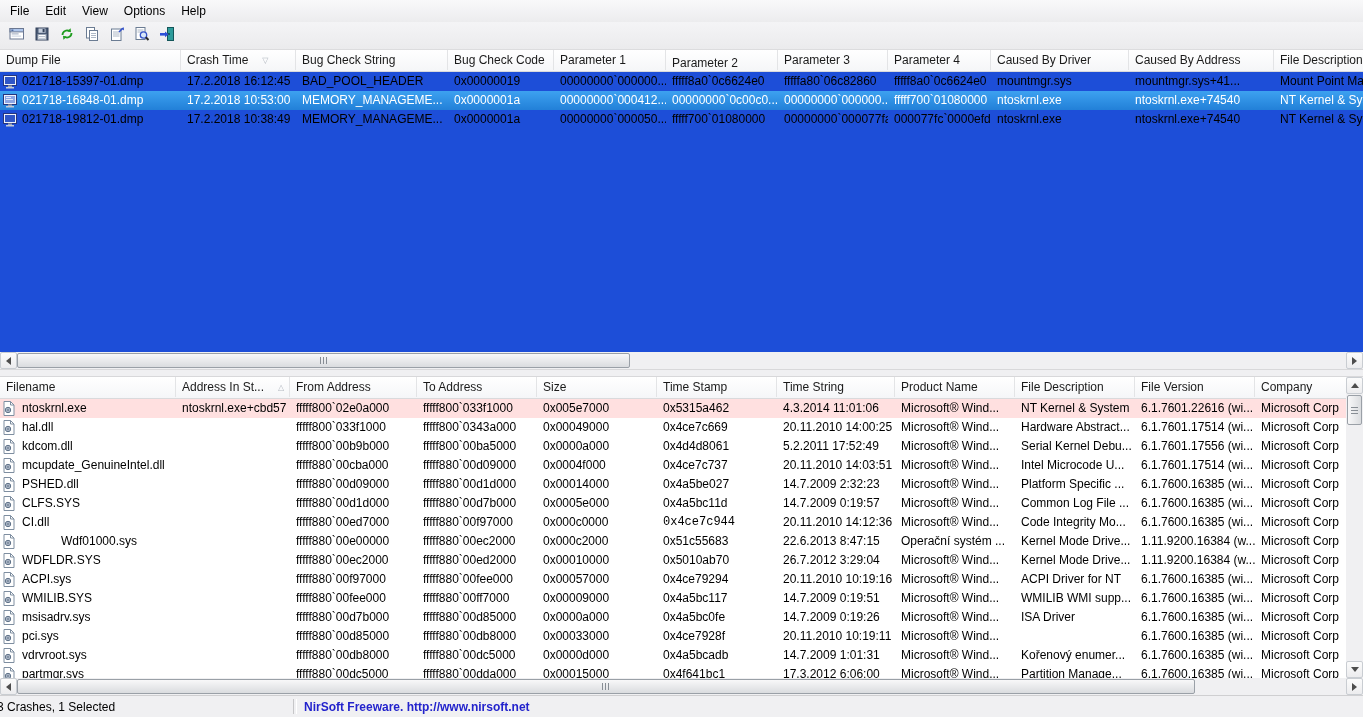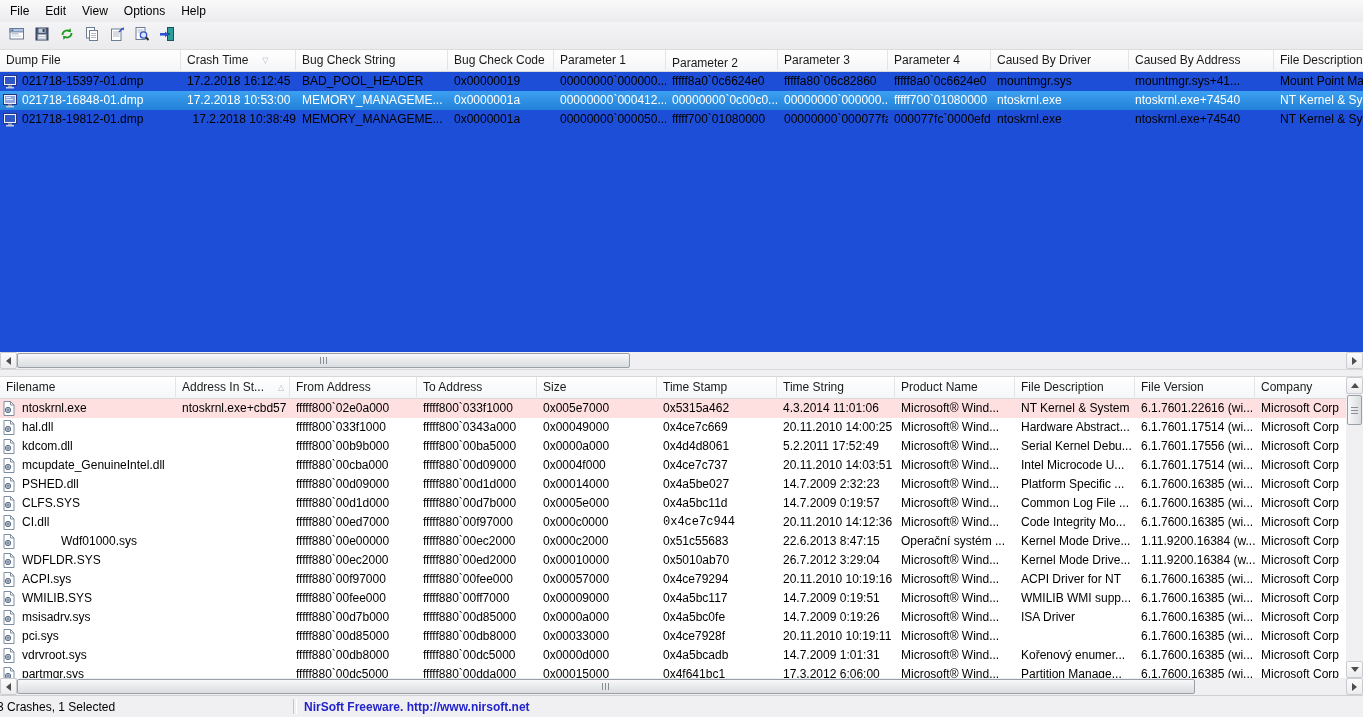--- a/index.html
+++ b/index.html
@@ -231,21 +231,21 @@
             <span class="rowicon">
               <svg width="15" height="14" viewBox="0 0 15 14">
                 <rect x="0.5" y="0.5" width="13" height="10" fill="#eef2fb" stroke="#26357e"></rect>
                 <rect x="2" y="2" width="10" height="7" fill="#3056c8"></rect>
                 <rect x="5" y="10.5" width="4" height="1.5" fill="#9aa4b8"></rect>
                 <rect x="3" y="12" width="8" height="1.5" fill="#c3cad6"></rect>
               </svg>
             </span>
             <span class="ctext">021718-19812-01.dmp</span>
           </div>
-          <div class="cell" style="width: 115px; text-align: right;"><span class="ctext">17.2.2018 10:38:49</span></div>
+          <div class="cell" style="width: 115px;"><span class="ctext">17.2.2018 10:38:49</span></div>
           <div class="cell" style="width: 152px;"><span class="ctext">MEMORY_MANAGEME...</span></div>
           <div class="cell" style="width: 106px;"><span class="ctext">0x0000001a</span></div>
           <div class="cell" style="width: 112px;"><span class="ctext">00000000`000050...</span></div>
           <div class="cell" style="width: 112px;"><span class="ctext">fffff700`01080000</span></div>
           <div class="cell" style="width: 110px;"><span class="ctext">00000000`000077fa</span></div>
           <div class="cell" style="width: 103px;"><span class="ctext">000077fc`0000efd4</span></div>
           <div class="cell" style="width: 138px;"><span class="ctext">ntoskrnl.exe</span></div>
           <div class="cell" style="width: 145px;"><span class="ctext">ntoskrnl.exe+74540</span></div>
           <div class="cell" style="width: 130px;"><span class="ctext">NT Kernel &amp; Syst</span></div>
         </div>

